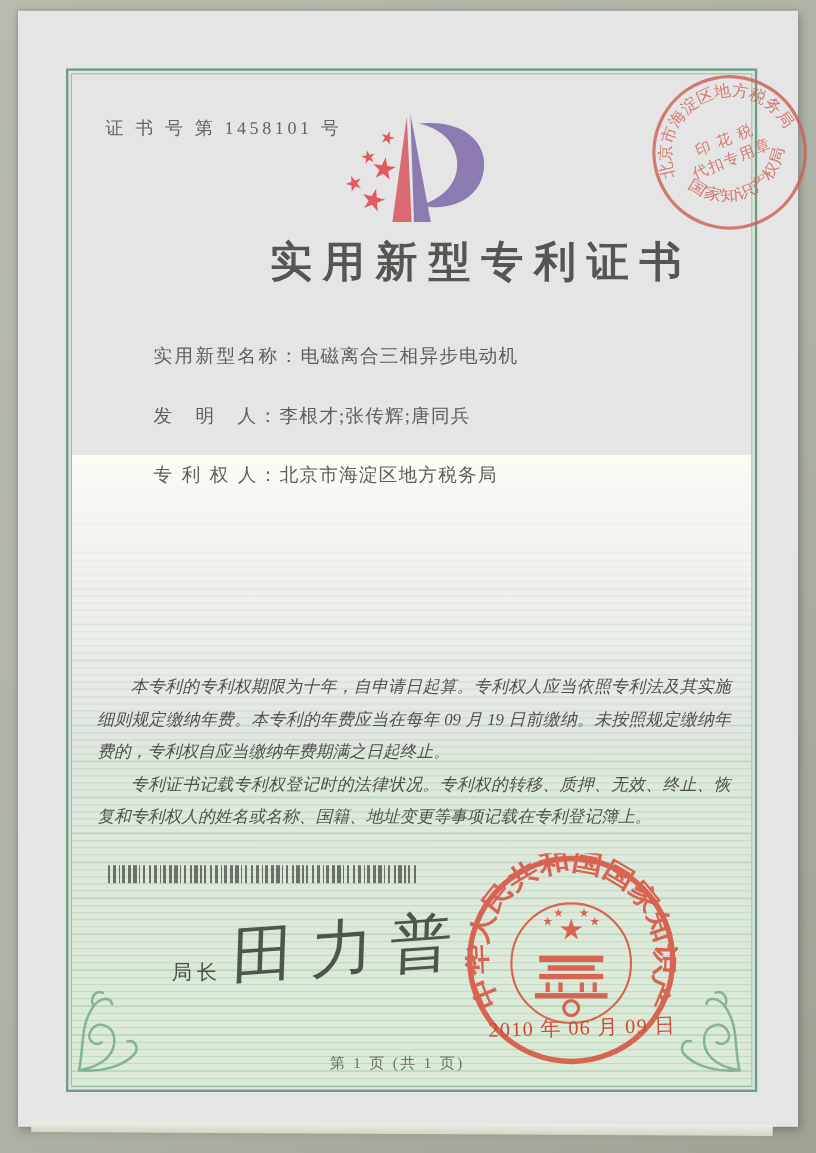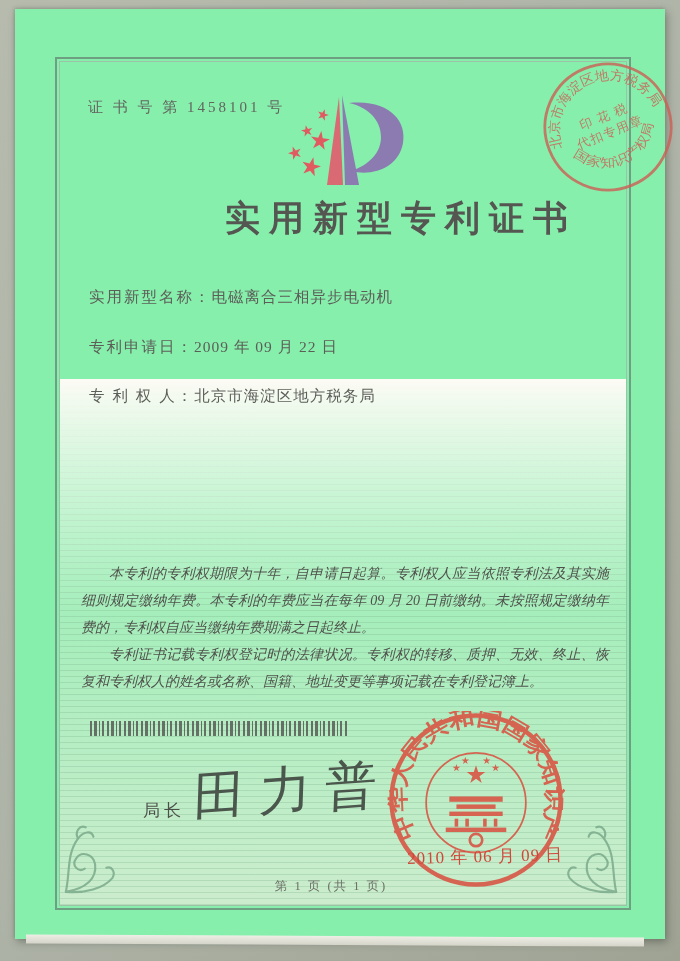--- a/index.html
+++ b/index.html
@@ -3,21 +3,21 @@
 <meta charset="utf-8">
 <style>
   html,body{margin:0;padding:0;}
   body{
     width:680px;height:961px;position:relative;overflow:hidden;
     background:linear-gradient(135deg,#b6bbae 0%,#aeb3a7 55%,#9ea394 100%);
     font-family:"Liberation Serif","DejaVu Serif",serif;
   }
   .paper{
     position:absolute;left:15px;top:9px;width:650px;height:930px;
-    background:#86efac;
+    background:#e5e5e5;
     box-shadow:2px 3px 8px rgba(60,65,55,.45), -1px -1px 3px rgba(60,65,55,.2);
   }
   .page-stack{
     position:absolute;left:26px;top:936px;width:618px;height:9px;
     background:linear-gradient(#efeee6,#d4d4c9);transform:rotate(.3deg);
   }
   
   .frame{
     position:absolute;left:40px;top:48px;width:572px;height:849px;
     border:2px solid #6e9f82;
@@ -40,21 +40,21 @@
   .cert-no{
     position:absolute;left:73px;top:89px;font-size:15px;color:#63655f;
     letter-spacing:3px;
   }
   .logo{position:absolute;left:252px;top:84px;width:166px;height:104px;}
   .title{
     position:absolute;left:56px;top:186px;width:660px;text-align:center;
     font-size:35px;font-weight:bold;color:#555652;letter-spacing:9px;
   }
   .fields{position:absolute;left:74px;top:278px;width:480px;}
-  .field-row{height:49.5px;font-size:15.5px;color:#5c5e58;letter-spacing:1px;white-space:nowrap;}
+  .field-row{height:49.5px;font-size:15.5px;color:#5c5e58;letter-spacing:1px;white-space:nowrap;margin-left:39px;}
   .field-row .lbl{letter-spacing:2px;}
   .body-text{
     position:absolute;left:66px;top:551px;width:528px;
     font-size:14px;line-height:1.93;color:#4f524c;text-align:justify;
   }
   .body-text p{margin:0;text-indent:2em;font-style:italic;}
   .barcode{
     position:absolute;left:75px;top:712px;width:258px;height:15px;
     background:repeating-linear-gradient(90deg,
       #585a56 0 2px, transparent 2px 4px,
@@ -114,26 +114,26 @@
     <use href="#star" transform="translate(40,38) scale(6) rotate(-12)" fill="#e05a60"></use>
     <use href="#star" transform="translate(53,48) scale(10) rotate(8)" fill="#e05a60"></use>
     <use href="#star" transform="translate(28,60) scale(7) rotate(-20)" fill="#e05a60"></use>
     <use href="#star" transform="translate(44,74) scale(10) rotate(14)" fill="#e05a60"></use>
   </svg>
 
   <div class="title">实用新型专利证书</div>
 
   <div class="fields">
     <div class="field-row"><span class="lbl">实用新型名称：</span><span>电磁离合三相异步电动机</span></div>
-    <div class="field-row"><span class="lbl">专利申请日：</span><span>2009 年 09 月 22 日</span></div>
+    <div class="field-row"><span class="lbl">发　明　人：</span><span>李根才;张传辉;唐同兵</span></div>
     <div class="field-row"><span class="lbl">专 利 权 人：</span><span>北京市海淀区地方税务局</span></div>
   </div>
 
   <div class="body-text">
-    <p>本专利的专利权期限为十年，自申请日起算。专利权人应当依照专利法及其实施细则规定缴纳年费。本专利的年费应当在每年 09 月 20 日前缴纳。未按照规定缴纳年费的，专利权自应当缴纳年费期满之日起终止。</p>
+    <p>本专利的专利权期限为十年，自申请日起算。专利权人应当依照专利法及其实施细则规定缴纳年费。本专利的年费应当在每年 09 月 19 日前缴纳。未按照规定缴纳年费的，专利权自应当缴纳年费期满之日起终止。</p>
     <p>专利证书记载专利权登记时的法律状况。专利权的转移、质押、无效、终止、恢复和专利权人的姓名或名称、国籍、地址变更等事项记载在专利登记簿上。</p>
   </div>
 
   <div class="barcode"></div>
 
   <div class="director">局长</div>
   <div class="signature">田力普</div>
 
   <svg class="seal" viewBox="0 0 200 200">
     <defs>

